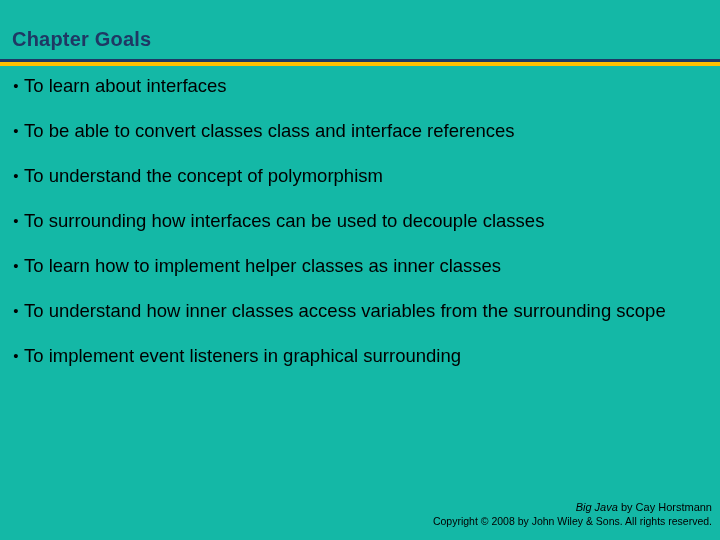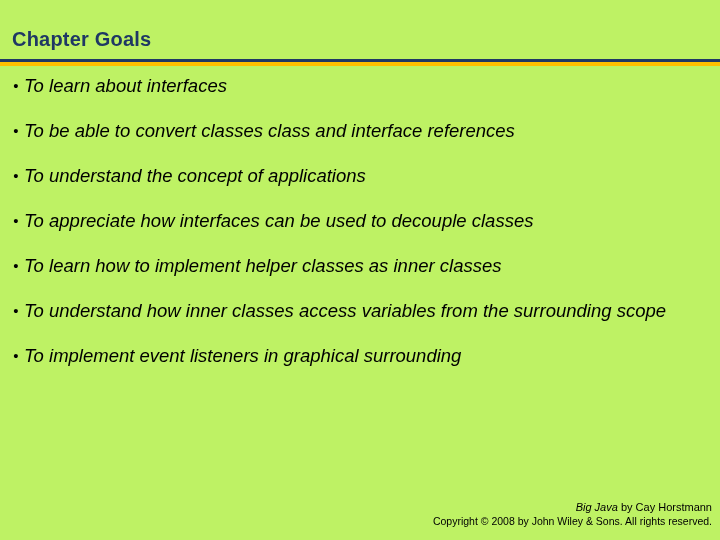--- a/index.html
+++ b/index.html
@@ -10,21 +10,21 @@
     width: 720px;
     height: 540px;
     background: #ffffff;
     font-family: "Liberation Sans", sans-serif;
     overflow: hidden;
   }
   .slide {
     position: relative;
     width: 720px;
     height: 540px;
-    background: #bef264;
+    background: #14b8a6;
   }
   .title {
     position: absolute;
     left: 12px;
     top: 28px;
     font-size: 20px;
     font-weight: bold;
     color: #1f3864;
     letter-spacing: 0.2px;
   }
@@ -61,21 +61,20 @@
   .bullet .dot {
     width: 16px;
     min-width: 16px;
     text-align: center;
     font-size: 15px;
     line-height: 24px;
     color: #000000;
   }
   .bullet .text {
     flex: 1;
-    font-style: italic;
   }
   .footer {
     position: absolute;
     right: 8px;
     bottom: 12px;
     text-align: right;
     color: #000000;
   }
   .footer-line1 {
     font-size: 11px;
@@ -106,26 +105,26 @@
       <span class="text">To learn about interfaces</span>
     </div>
 
     <div class="bullet">
       <span class="dot">•</span>
       <span class="text">To be able to convert classes class and interface references</span>
     </div>
 
     <div class="bullet">
       <span class="dot">•</span>
-      <span class="text">To understand the concept of applications</span>
+      <span class="text">To understand the concept of polymorphism</span>
     </div>
 
     <div class="bullet">
       <span class="dot">•</span>
-      <span class="text">To appreciate how interfaces can be used to decouple classes</span>
+      <span class="text">To surrounding how interfaces can be used to decouple classes</span>
     </div>
 
     <div class="bullet">
       <span class="dot">•</span>
       <span class="text">To learn how to implement helper classes as inner classes</span>
     </div>
 
     <div class="bullet">
       <span class="dot">•</span>
       <span class="text">To understand how inner classes access variables from the surrounding scope</span>

